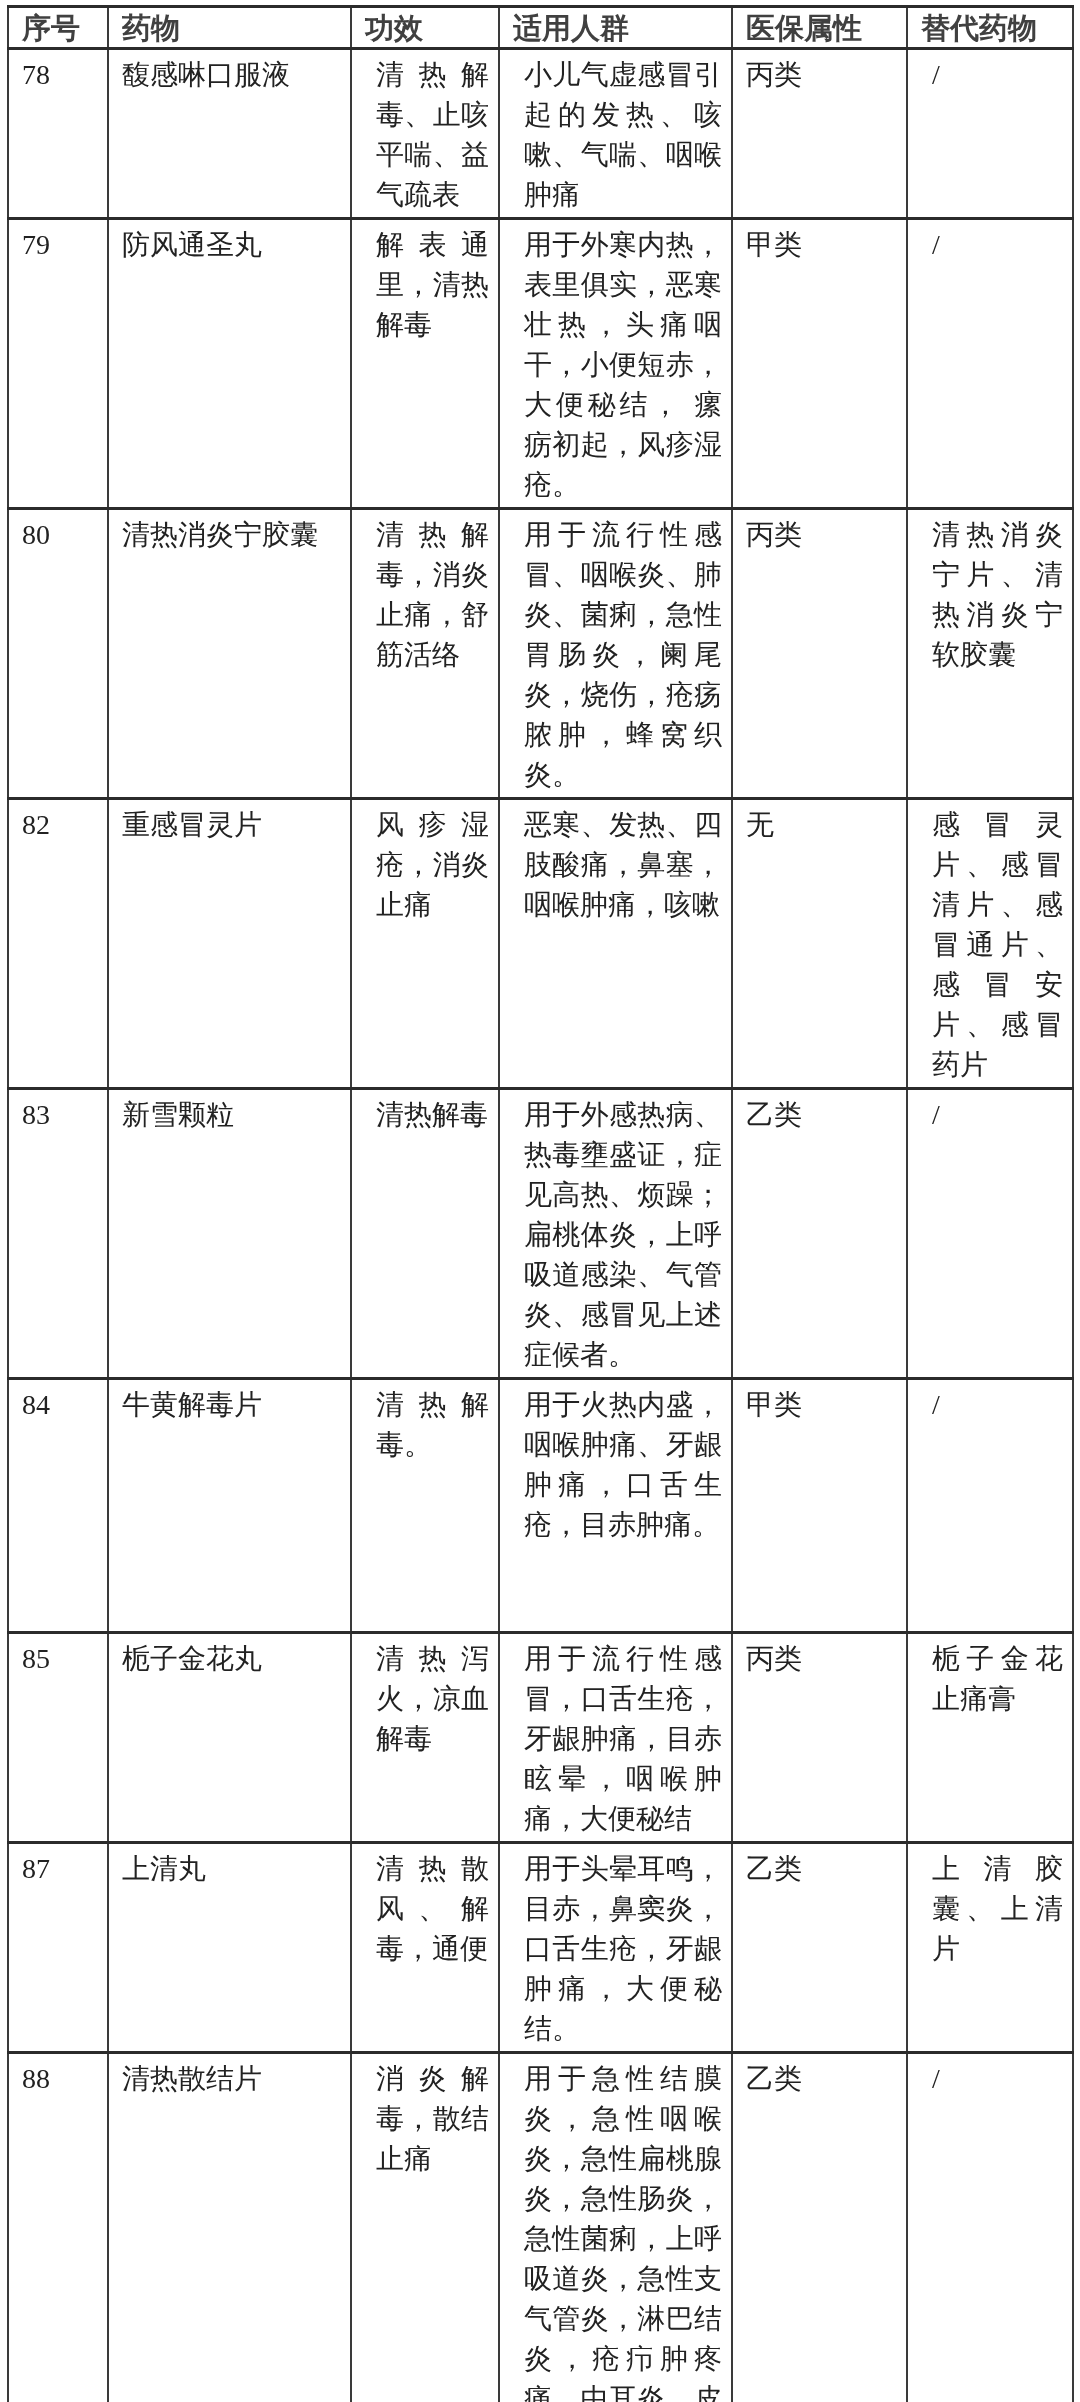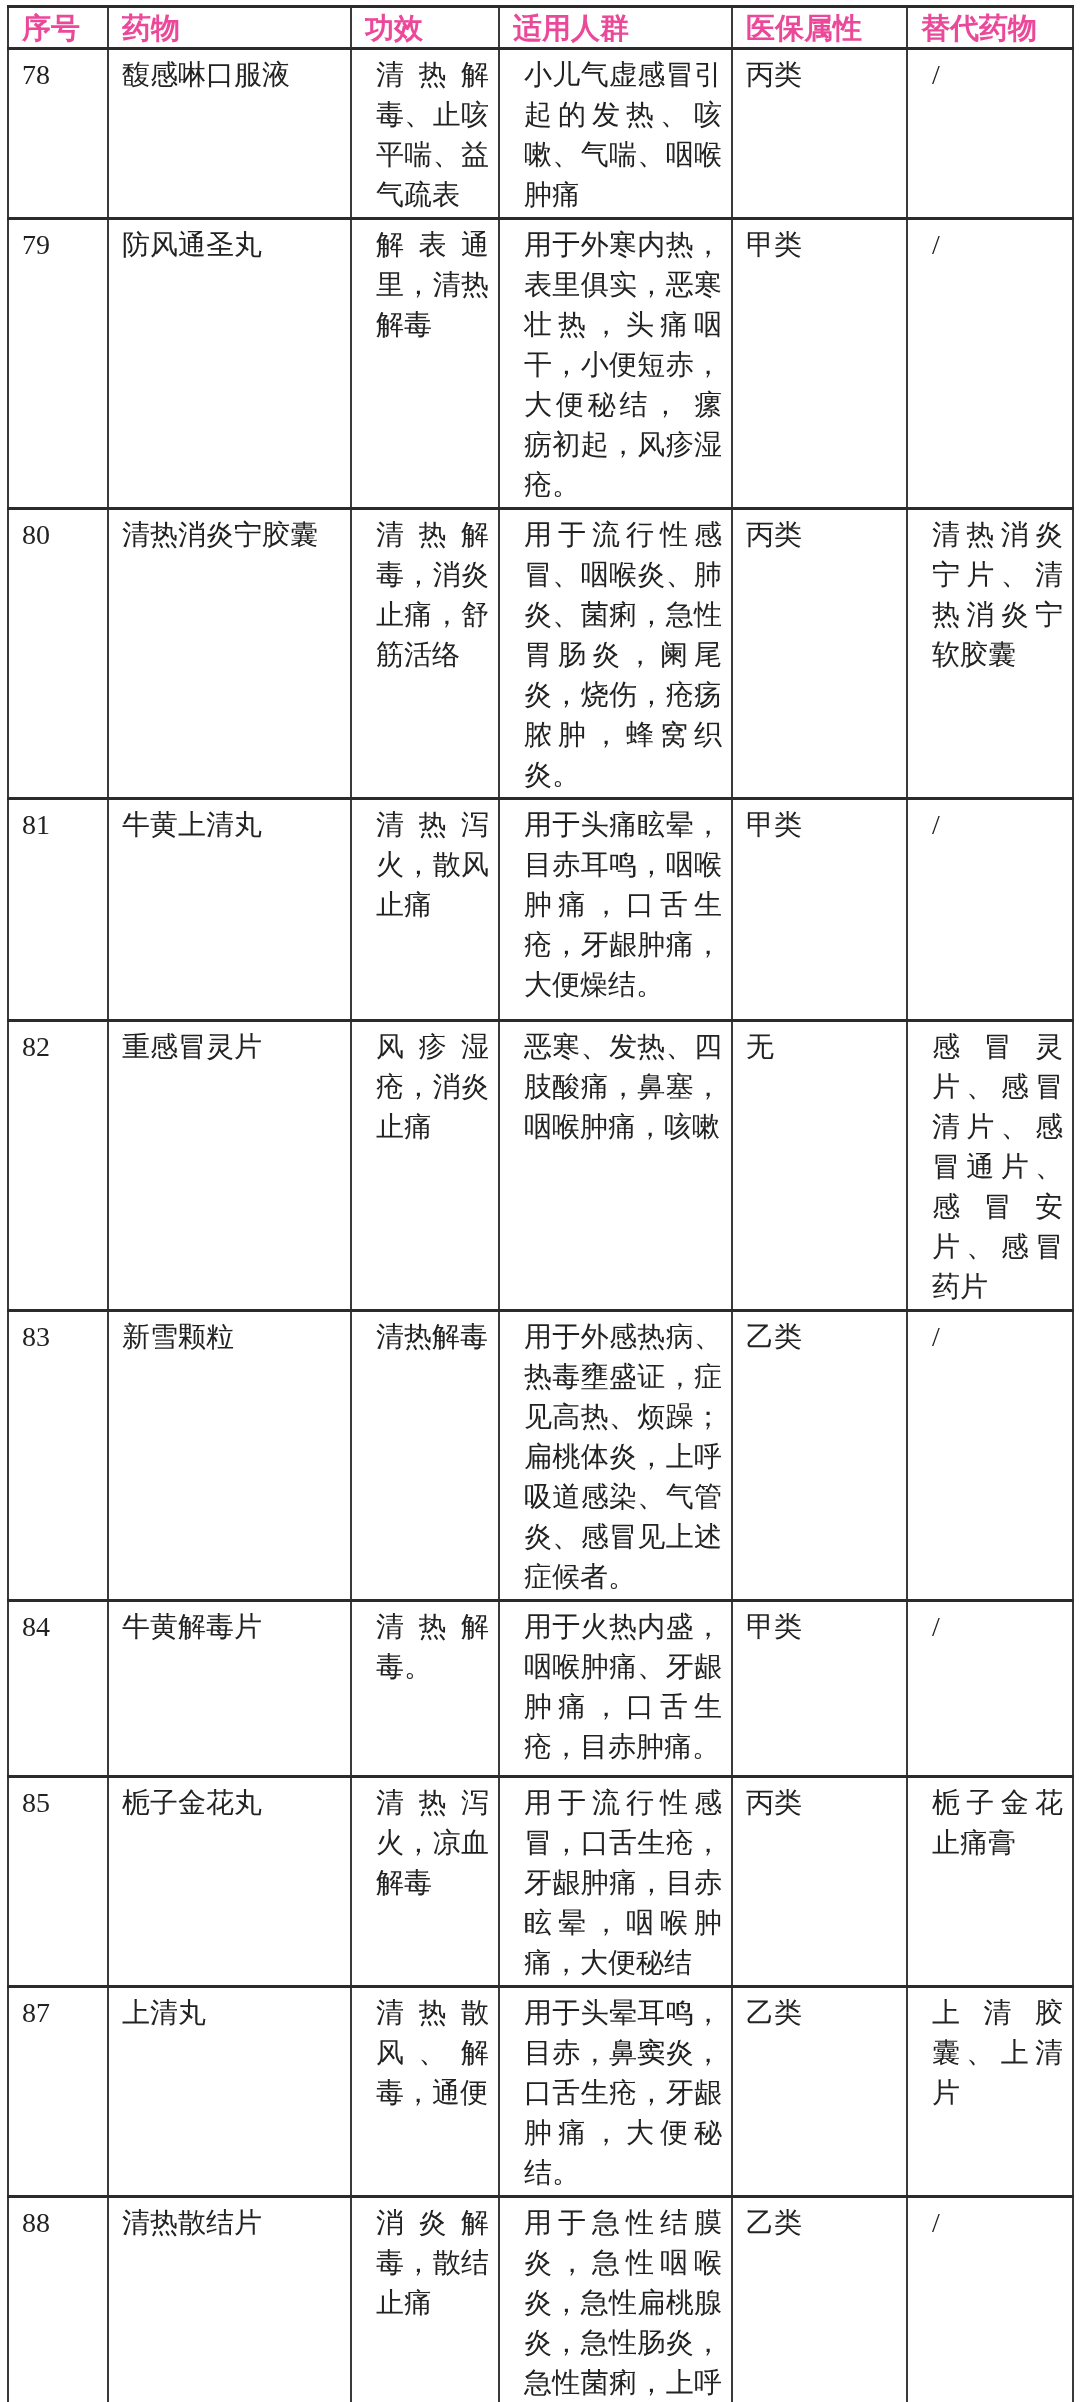--- a/index.html
+++ b/index.html
@@ -15,21 +15,21 @@
   th,td{
     border-left:2px solid #3a3a3a;border-right:2px solid #3a3a3a;
     border-top:3px solid #2b2b2b;border-bottom:3px solid #2b2b2b;
     vertical-align:top;box-sizing:border-box;
     overflow:hidden;word-break:break-all;
   }
   thead th{
     font-family:"Liberation Sans","DejaVu Sans",sans-serif;
     font-weight:700;font-size:29px;line-height:34px;
     text-align:left;padding:3px 8px 2px 13px;height:40px;
-    color:#ec4899;white-space:nowrap;
+    color:#404040;white-space:nowrap;
   }
   tbody td{
     font-size:28px;line-height:40px;
     padding:5px 9px 2px 13px;color:#222222;
   }
   td.c-effect,td.c-app,td.c-alt{
     text-align:justify;text-align-last:left;text-justify:inter-character;padding-left:24px;
   }
   
   tbody tr:nth-child(1){height:146px}
@@ -85,28 +85,20 @@
     </tr>
     <tr>
       <td class="c-seq">80</td>
       <td class="c-drug">清热消炎宁胶囊</td>
       <td class="c-effect">清热解毒，消炎止痛，舒筋活络</td>
       <td class="c-app">用于流行性感冒、咽喉炎、肺炎、菌痢，急性胃肠炎，阑尾炎，烧伤，疮疡脓肿，蜂窝织炎。</td>
       <td class="c-ins">丙类</td>
       <td class="c-alt">清热消炎宁片、清热消炎宁软胶囊</td>
     </tr>
     <tr>
-      <td class="c-seq">81</td>
-      <td class="c-drug">牛黄上清丸</td>
-      <td class="c-effect">清热泻火，散风止痛</td>
-      <td class="c-app">用于头痛眩晕，目赤耳鸣，咽喉肿痛，口舌生疮，牙龈肿痛，大便燥结。</td>
-      <td class="c-ins">甲类</td>
-      <td class="c-alt">/</td>
-    </tr>
-    <tr>
       <td class="c-seq">82</td>
       <td class="c-drug">重感冒灵片</td>
       <td class="c-effect">风疹湿疮，消炎止痛</td>
       <td class="c-app">恶寒、发热、四肢酸痛，鼻塞，咽喉肿痛，咳嗽</td>
       <td class="c-ins">无</td>
       <td class="c-alt">感冒灵片、感冒清片、感冒通片、感冒安片、感冒药片</td>
     </tr>
     <tr>
       <td class="c-seq">83</td>
       <td class="c-drug">新雪颗粒</td>

